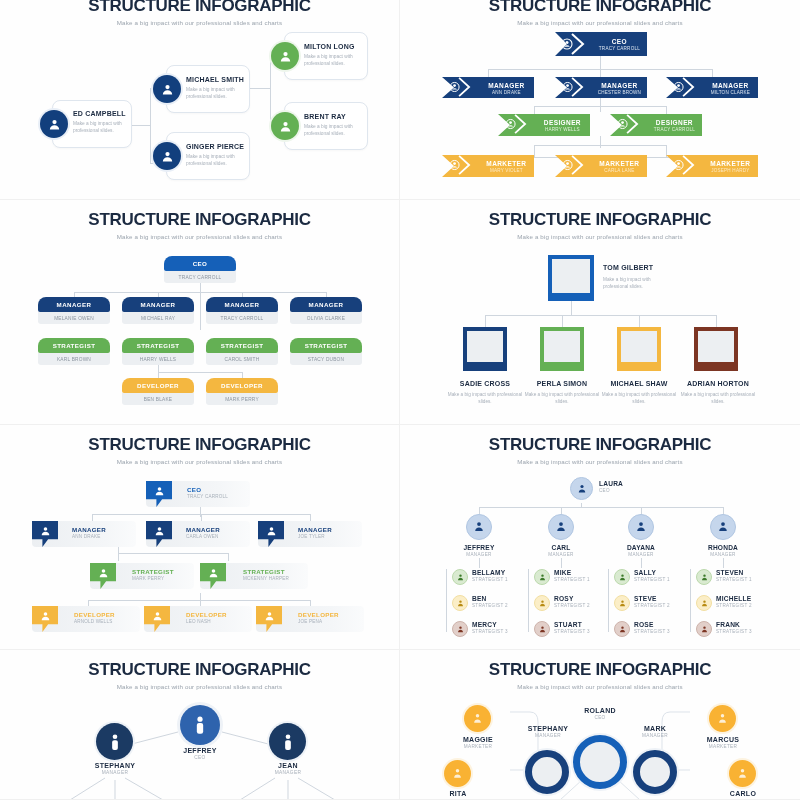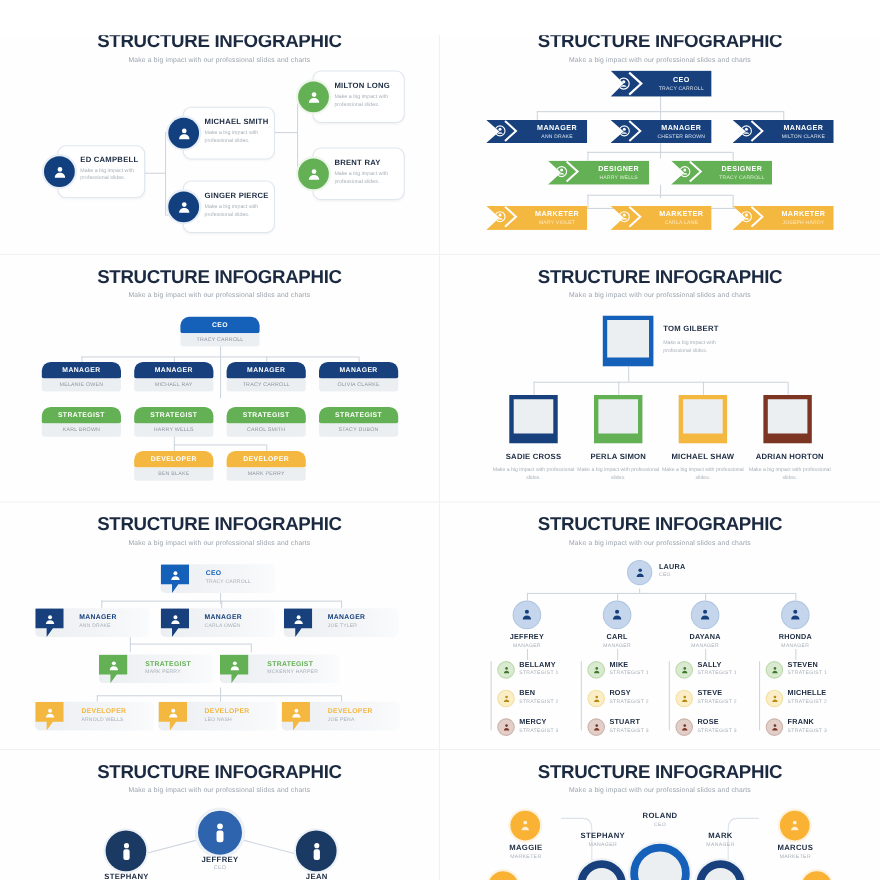--- a/index.html
+++ b/index.html
@@ -6,21 +6,20 @@
   html, body { width: 800px; height: 800px; overflow: hidden; }
   body {
     font-family: "Liberation Sans", sans-serif;
     background: #ffffff;
   }
   .grid {
     width: 800px; height: 720px;
     display: grid;
     grid-template-columns: 400px 400px;
     grid-template-rows: 200px 225px 225px 150px;
-    margin-top: 32px;
   }
   .panel {
     position: relative;
     background: #fefefe;
     border-right: 1px solid #f0f0f0;
     border-bottom: 1px solid #f0f0f0;
     overflow: hidden;
   }
   .panel:nth-child(2n) { border-right: none; }
   .inner { position: absolute; inset: 0; padding: 0 10px; }

